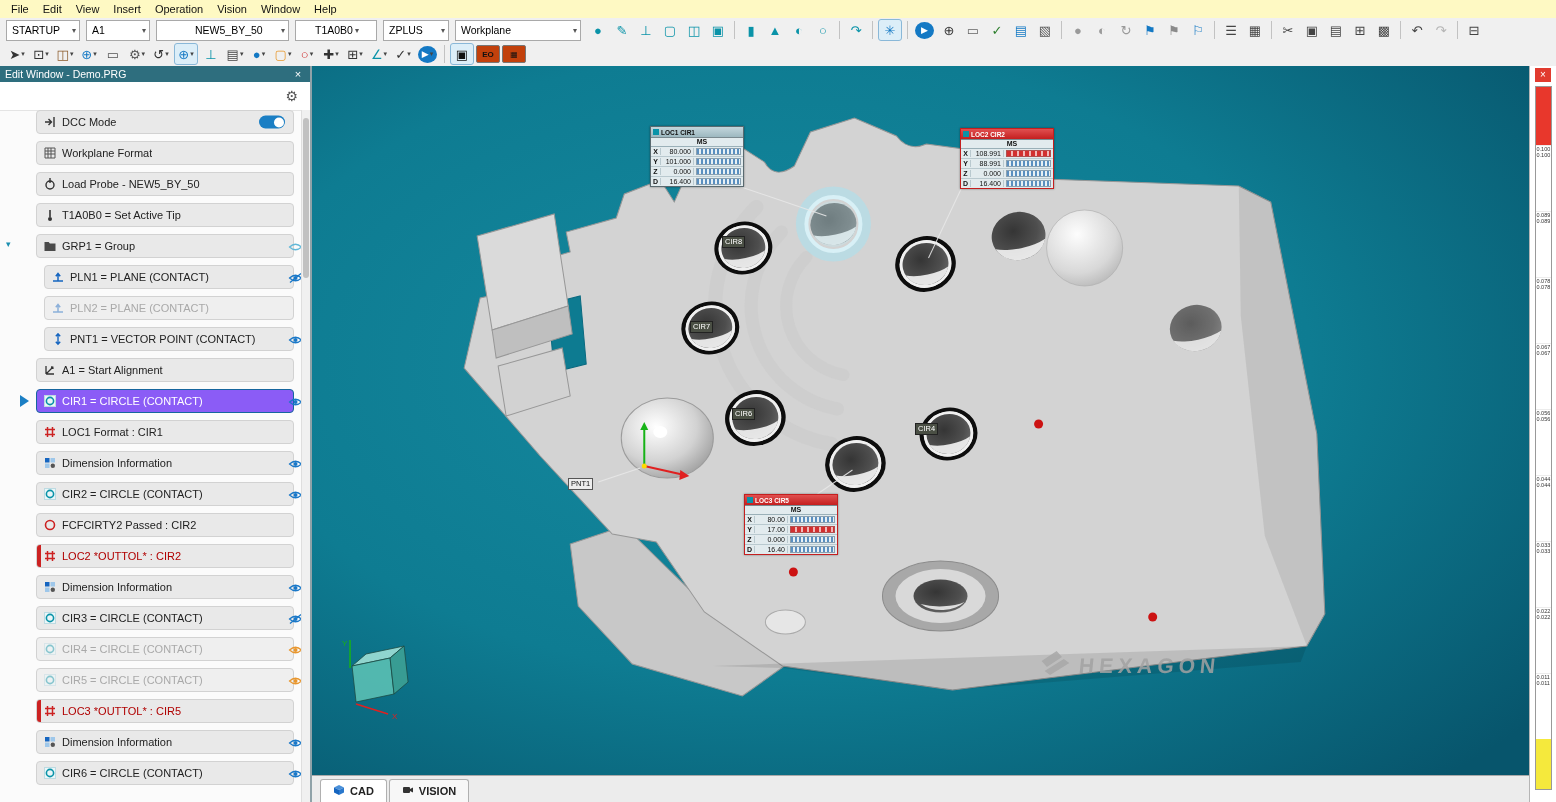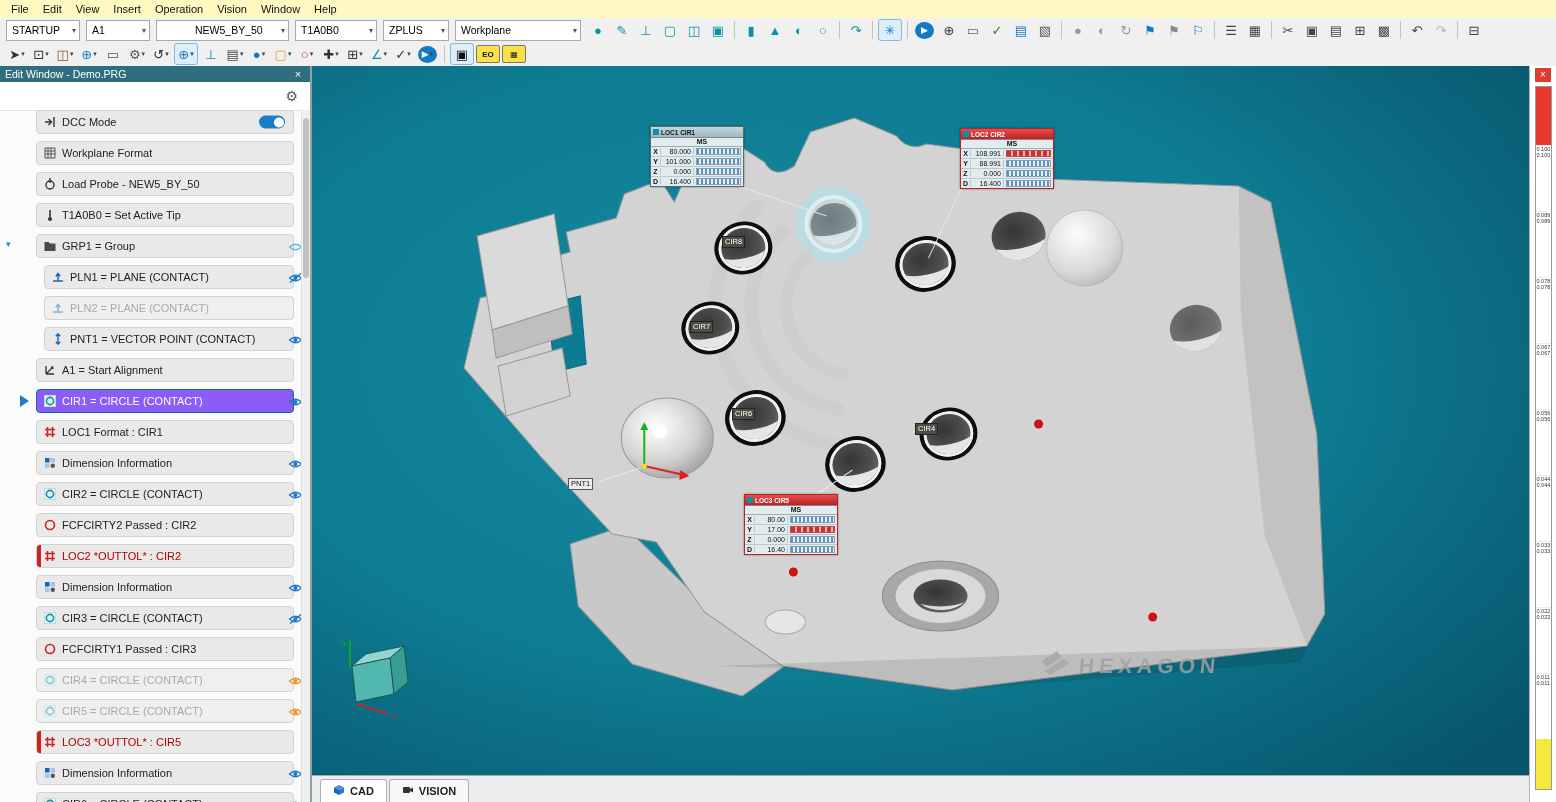--- a/index.html
+++ b/index.html
@@ -16,21 +16,21 @@
   #toolbar1{top:18px;height:24px;border-bottom:1px solid #e0e0e0;}
   #toolbar2{top:42px;height:24px;border-bottom:1px solid #c6c6c6;}
   .combo{display:flex;align-items:center;justify-content:space-between;height:19px;
     background:#fff;border:1px solid #a9a9a9;font-size:10.5px;padding:0 3px;margin-right:4px;}
   .cval{padding:0 2px;white-space:nowrap;overflow:hidden;}
   .ccaret{font-size:8px;color:#555;}
   .tbi{min-width:20px;height:20px;display:inline-flex;align-items:center;justify-content:center;
     font-size:13px;border-radius:3px;padding:0 1px;cursor:default;}
   .tbi.boxed{border:1px solid #8ab8d8;background:#dceef8;}
   .tbi.round{border-radius:50%;min-width:17px;width:17px;height:17px;font-size:9px;margin:0 2px;}
-  .tbi.txt{font-size:8px;font-weight:bold;border:1px solid #777;background:#fde047;border-radius:2px;height:16px;}
+  .tbi.txt{font-size:8px;font-weight:bold;border:1px solid #777;background:#c2410c;border-radius:2px;height:16px;}
   .tbcaret{font-size:7px;color:#444;margin-left:1px;}
   .vsep{width:1px;height:18px;background:#c2c2c2;margin:0 3px;flex:0 0 1px;}
   
   .panel{position:absolute;left:0;top:66px;width:310px;bottom:0;background:#fbfbfb;
     border-right:2px solid #8fa2a8;overflow:hidden;}
   .ptitle{height:16px;background:#2e6e7e;color:#fff;font-size:10.5px;display:flex;
     align-items:center;justify-content:space-between;padding:0 5px;}
   .pclose{color:#fff;font-size:11px;width:14px;text-align:center;}
   .pgear{height:28px;background:#fff;border-bottom:1px solid #e4e4e4;display:flex;
     justify-content:flex-end;align-items:center;padding-right:12px;}
@@ -116,21 +116,21 @@
       <span class="ccaret">▾</span>
     </div>
     <div class="combo" style="width: 56px;">
       <span class="cval">A1</span>
       <span class="ccaret">▾</span>
     </div>
     <div class="combo" style="width: 92px; padding-left: 36px;">
       <span class="cval">NEW5_BY_50</span>
       <span class="ccaret">▾</span>
     </div>
-    <div class="combo" style="width: 74px;">
+    <div class="combo" style="width: 74px; justify-content: center;">
       <span class="cval">T1A0B0</span>
       <span class="ccaret">▾</span>
     </div>
     <div class="combo" style="width: 58px;">
       <span class="cval">ZPLUS</span>
       <span class="ccaret">▾</span>
     </div>
     <div class="combo" style="width: 118px;">
       <span class="cval">Workplane</span>
       <span class="ccaret">▾</span>
@@ -425,30 +425,20 @@
               <circle cx="7" cy="7" r="3.6" stroke="#0a93a8" fill="none" stroke-width="1.6"></circle>
             </svg>
           </span>
           <span class="tlabel">CIR3 = CIRCLE (CONTACT)</span>
         </div>
         <span class="eye"><svg width="15" height="12" viewBox="0 0 15 12">
             <path d="M1.5 6 Q7.5 0.5 13.5 6 Q7.5 11.5 1.5 6 Z" fill="none" stroke="#1a78c8" stroke-width="1.2"></path>
             <circle cx="7.5" cy="6" r="2" fill="#1a78c8"></circle>
             <line x1="2" y1="10.5" x2="13" y2="1.5" stroke="#1a78c8" stroke-width="1.3"></line>
           </svg></span>
-      </div>
-      <div class="trow">
-        <div class="tbtn normal">
-          <span class="ticon">
-            <svg width="14" height="14" viewBox="0 0 14 14">
-              <circle cx="7" cy="7" r="4.5" stroke="#cc2222" fill="none" stroke-width="1.6"></circle>
-            </svg>
-          </span>
-          <span class="tlabel">FCFCIRTY1 Passed : CIR3</span>
-        </div>
       </div>
       <div class="trow">
         <div class="tbtn disabled">
           <span class="ticon">
             <svg width="14" height="14" viewBox="0 0 14 14">
               <rect x="1.5" y="1.5" width="11" height="11" fill="#eaf6f8" stroke="#bddbe2"></rect>
               <circle cx="7" cy="7" r="3.6" stroke="#0a93a8" fill="none" stroke-width="1.6"></circle>
             </svg>
           </span>
           <span class="tlabel">CIR4 = CIRCLE (CONTACT)</span>

